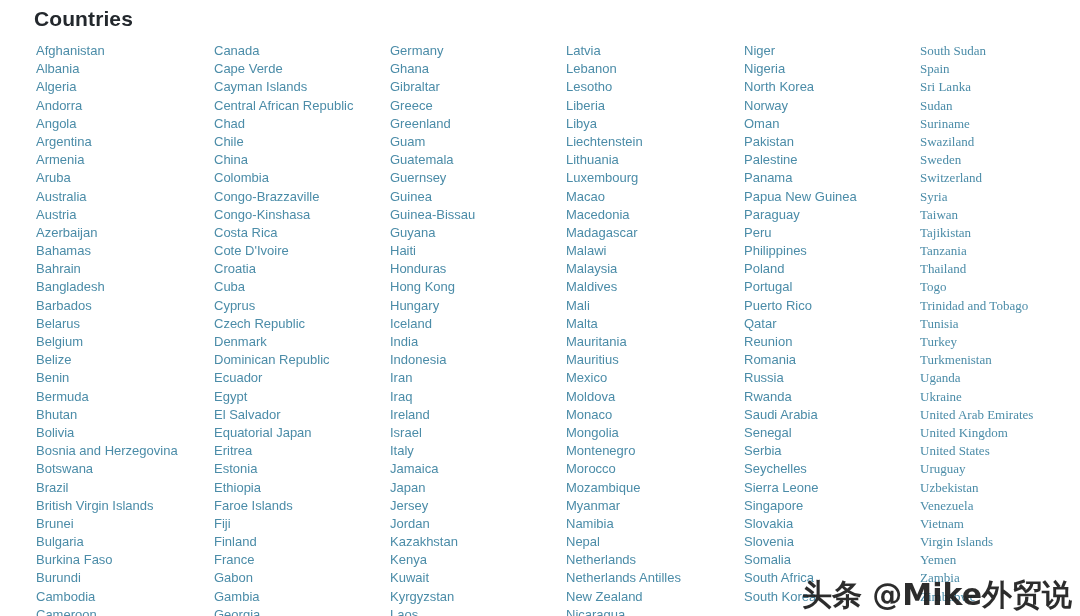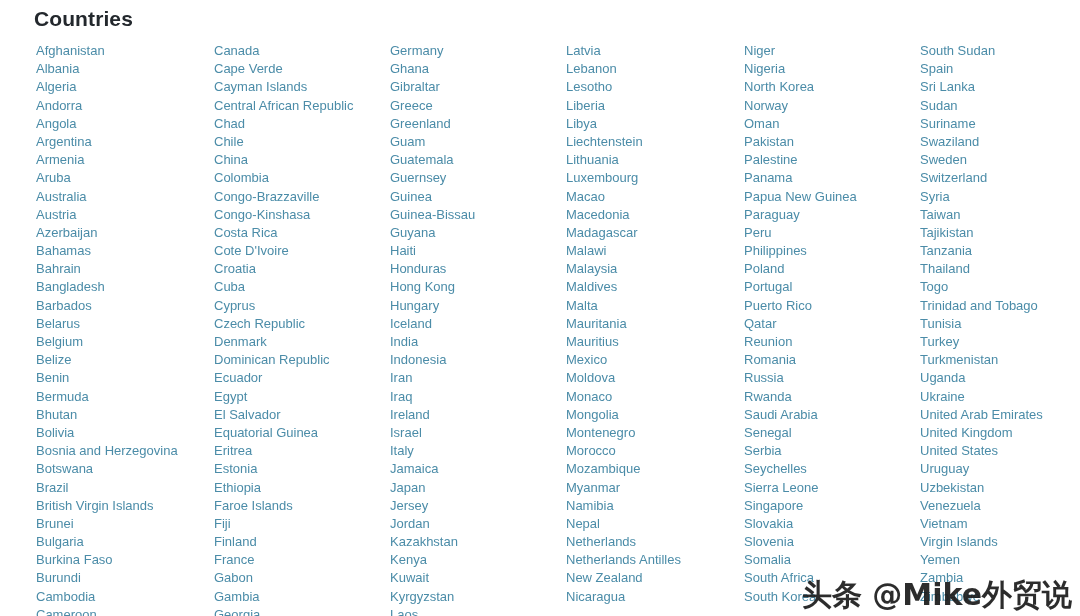--- a/index.html
+++ b/index.html
@@ -46,21 +46,21 @@
   .country-column {
     display: flex;
     flex-direction: column;
     flex: 0 0 auto;
   }
   .country-column.col-1 { width: 178px; padding-left: 36px; }
   .country-column.col-2 { width: 176px; padding-left: 0px; }
   .country-column.col-3 { width: 176px; padding-left: 0px; }
   .country-column.col-4 { width: 178px; padding-left: 0px; }
   .country-column.col-5 { width: 176px; padding-left: 0px; }
-  .country-column.col-6 { width: 160px; padding-left: 0px; }
+  .country-column.col-6 { width: 160px; padding-left: 0px; font-family: Liberation Serif, serif; }
 
   .country-link {
     display: block;
     font-size: 13px;
     line-height: 18.2px;
     height: 18.2px;
     color: #4b8ca8;
     text-decoration: none;
     white-space: nowrap;
     cursor: pointer;
@@ -144,21 +144,21 @@
         <a class="country-link">Cote D'Ivoire</a>
         <a class="country-link">Croatia</a>
         <a class="country-link">Cuba</a>
         <a class="country-link">Cyprus</a>
         <a class="country-link">Czech Republic</a>
         <a class="country-link">Denmark</a>
         <a class="country-link">Dominican Republic</a>
         <a class="country-link">Ecuador</a>
         <a class="country-link">Egypt</a>
         <a class="country-link">El Salvador</a>
-        <a class="country-link">Equatorial Guinea</a>
+        <a class="country-link">Equatorial Japan</a>
         <a class="country-link">Eritrea</a>
         <a class="country-link">Estonia</a>
         <a class="country-link">Ethiopia</a>
         <a class="country-link">Faroe Islands</a>
         <a class="country-link">Fiji</a>
         <a class="country-link">Finland</a>
         <a class="country-link">France</a>
         <a class="country-link">Gabon</a>
         <a class="country-link">Gambia</a>
         <a class="country-link">Georgia</a>
@@ -205,20 +205,21 @@
         <a class="country-link">Libya</a>
         <a class="country-link">Liechtenstein</a>
         <a class="country-link">Lithuania</a>
         <a class="country-link">Luxembourg</a>
         <a class="country-link">Macao</a>
         <a class="country-link">Macedonia</a>
         <a class="country-link">Madagascar</a>
         <a class="country-link">Malawi</a>
         <a class="country-link">Malaysia</a>
         <a class="country-link">Maldives</a>
+        <a class="country-link">Mali</a>
         <a class="country-link">Malta</a>
         <a class="country-link">Mauritania</a>
         <a class="country-link">Mauritius</a>
         <a class="country-link">Mexico</a>
         <a class="country-link">Moldova</a>
         <a class="country-link">Monaco</a>
         <a class="country-link">Mongolia</a>
         <a class="country-link">Montenegro</a>
         <a class="country-link">Morocco</a>
         <a class="country-link">Mozambique</a>

